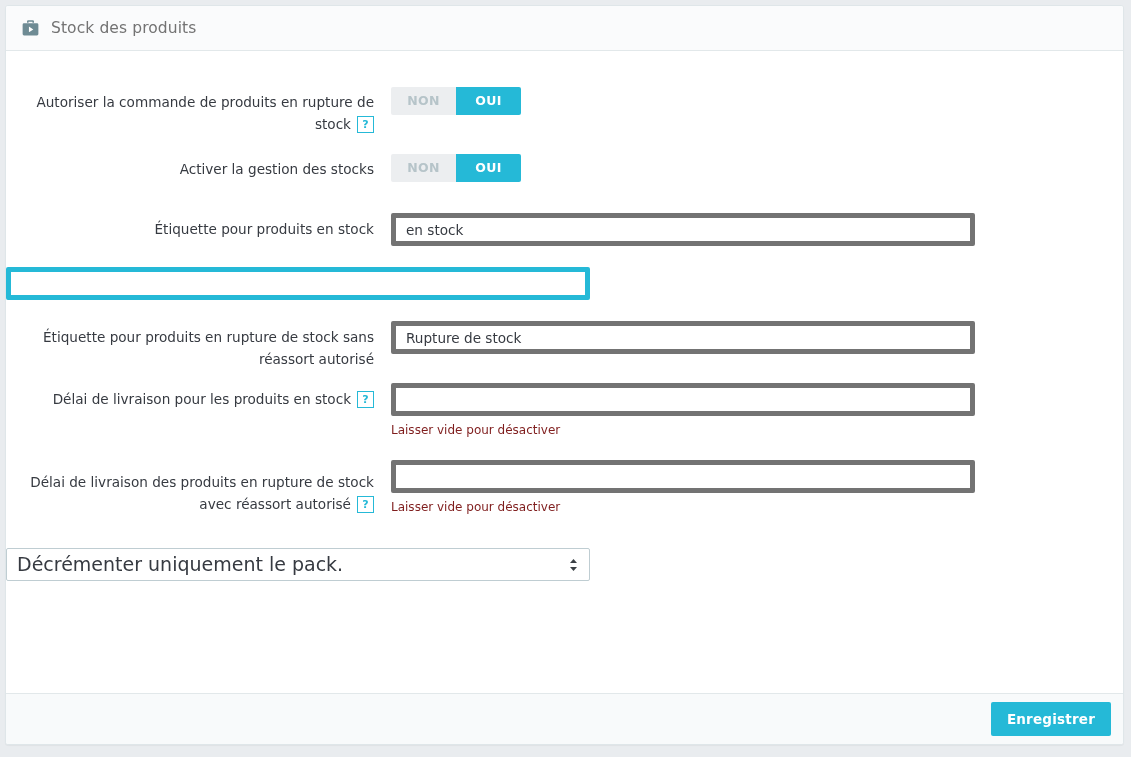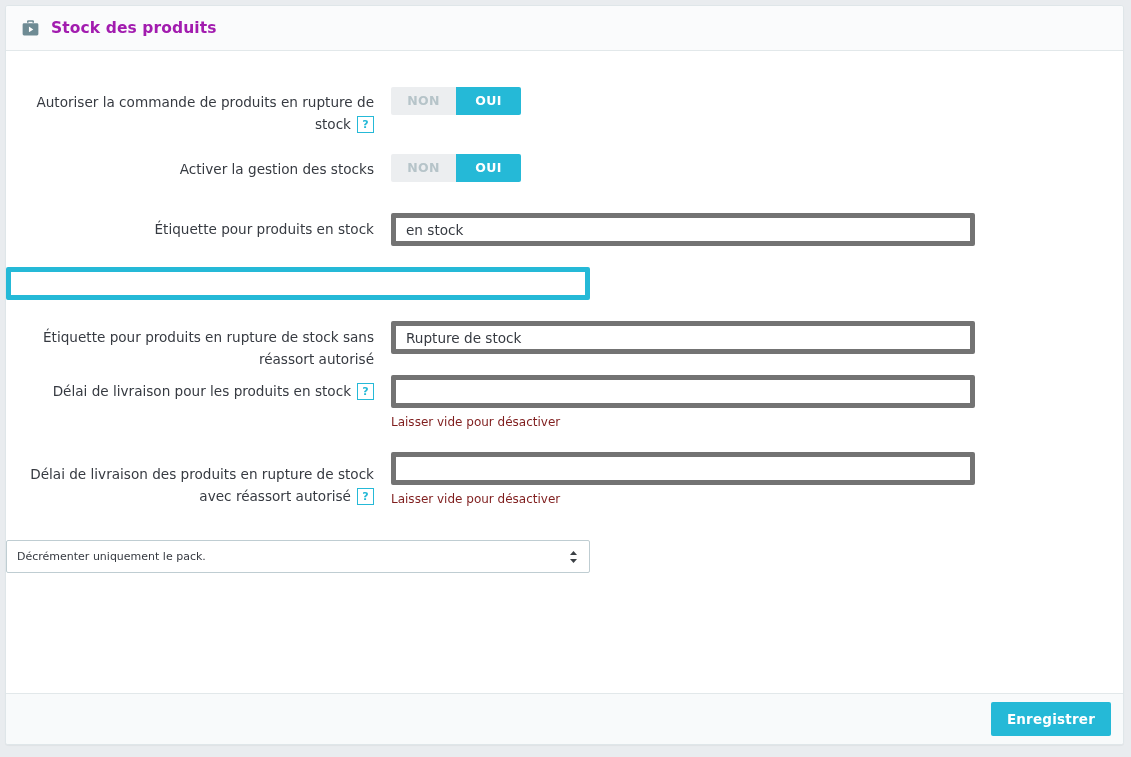--- a/index.html
+++ b/index.html
@@ -42,22 +42,22 @@
   .panel-header .hdr-icon {
     width: 22px;
     height: 22px;
     display: inline-flex;
     align-items: center;
     justify-content: center;
     margin-right: 10px;
   }
   .panel-header .hdr-title {
     font-size: 15.5px;
-    color: #a21caf;
-    font-weight: bold;
+    color: #737373;
+    font-weight: normal;
     letter-spacing: 0.1px;
   }
 
   .panel-body {
     padding: 0;
     position: relative;
     height: 647px;
     box-sizing: border-box;
     background: #fff;
   }
@@ -162,21 +162,21 @@
     appearance: none;
     -webkit-appearance: none;
     -moz-appearance: none;
     width: 584px;
     height: 33px;
     box-sizing: border-box;
     border: 1px solid #bfcdd2;
     border-radius: 2px;
     padding: 0 28px 0 10px;
     font-family: "DejaVu Sans", "Liberation Sans", sans-serif;
-    font-size: 11px;
+    font-size: 19px;
     color: #363a41;
     background: #fff;
     outline: none;
     line-height: 31px;
   }
   .select-arrow {
     position: absolute;
     right: 11px;
     top: 0;
     height: 33px;
@@ -277,21 +277,21 @@
 
     <div class="form-row" style="margin-top:21px;">
       <div class="form-label">
         <span>Étiquette pour produits en rupture de stock sans réassort autorisé</span>
       </div>
       <div class="form-control-col">
         <input class="text-input" type="text" value="Rupture de stock" style="">
       </div>
     </div>
 
-    <div class="form-row" style="margin-top:5px;">
+    <div class="form-row" style="margin-top:13px;">
       <div class="form-label">
         <span>Délai de livraison pour les produits en stock</span><span class="help-box">?</span>
       </div>
       <div class="form-control-col">
         <input class="text-input" type="text" value="" style="">
         <div class="help-text">Laisser vide pour désactiver</div>
       </div>
     </div>
 
     <div class="form-row" style="margin-top:22px;align-items:flex-end;">

